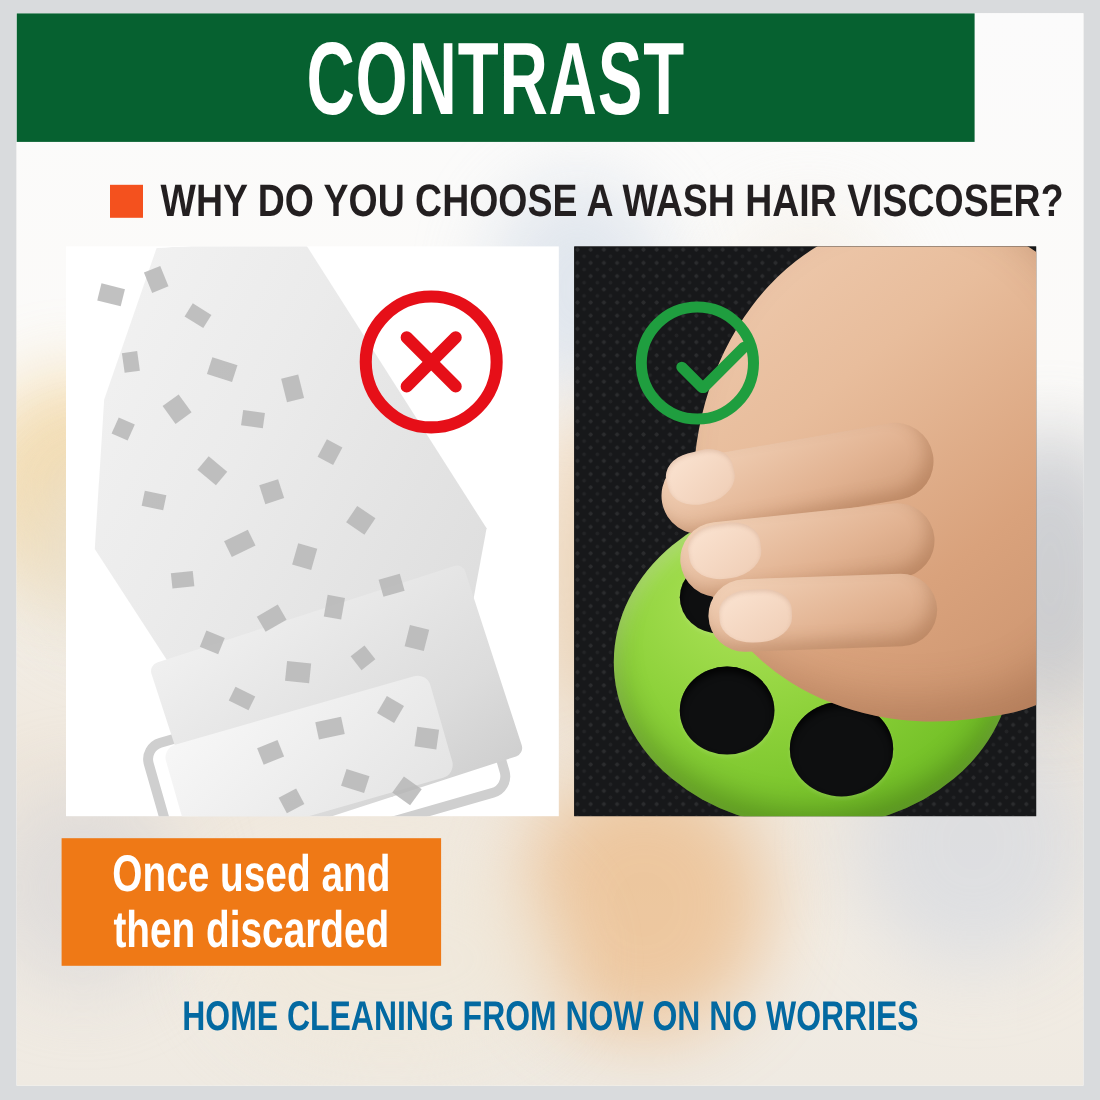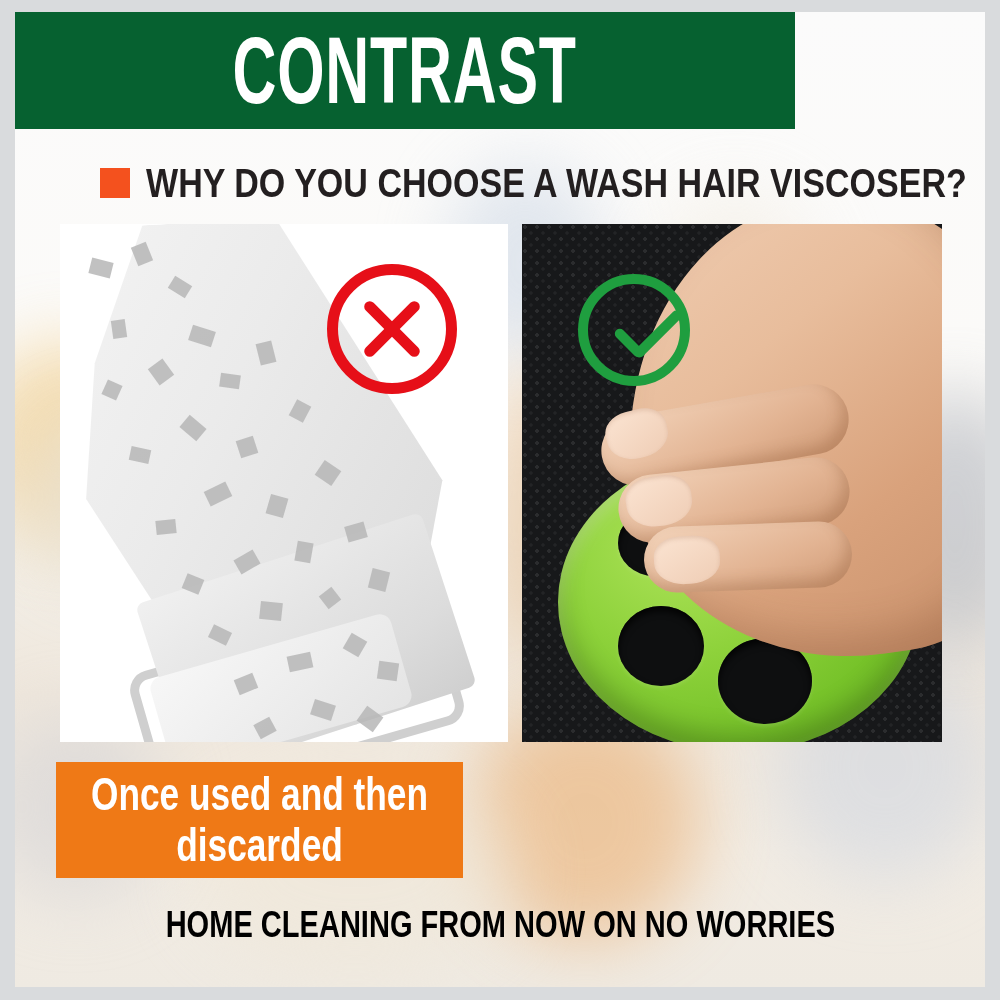--- a/index.html
+++ b/index.html
@@ -11,21 +11,21 @@
   .card{position:absolute;left:15px;top:12px;width:970px;height:975px;overflow:hidden;background:#fdfcfa;}
 
   
   .bg{position:absolute;inset:0;overflow:hidden;}
   .bg .blob{position:absolute;border-radius:50%;filter:blur(34px);}
   .bg-base{position:absolute;inset:0;
     background:
       linear-gradient(180deg,#fbfbfb 0%,#fbfaf8 34%,#f3efe8 55%,#efe7dc 70%,#f2ece3 86%,#efeae2 100%);}
 
   
-  .header{position:absolute;left:0;top:0;width:780px;height:117px;background:#066130;
+  .header{position:absolute;left:0;top:0;width:871px;height:117px;background:#066130;
           display:flex;align-items:center;justify-content:center;}
   .header .title{color:#ffffff;font-family:"Liberation Sans Narrow","Liberation Sans",sans-serif;
           font-weight:700;font-size:78px;line-height:78px;letter-spacing:1px;
           transform:scaleX(0.78) scaleY(1.20);transform-origin:center;white-space:nowrap;}
 
   
   .subtitle-row{position:absolute;left:85px;top:152px;display:flex;align-items:center;gap:16px;}
   .bullet{width:30px;height:30px;background:#f4511e;flex:0 0 auto;}
   .subtitle{color:#231f20;font-family:"Liberation Sans Narrow","Liberation Sans",sans-serif;
           font-weight:700;font-size:37px;line-height:37px;white-space:nowrap;
@@ -87,29 +87,29 @@
   .n1{left:84px;top:186px;width:62px;height:48px;transform:rotate(-14deg);}
   .n2{left:104px;top:252px;width:66px;height:50px;transform:rotate(-8deg);}
   .n3{left:132px;top:312px;width:66px;height:48px;transform:rotate(-3deg);}
   .badge-check{left:563px;top:262px;width:112px;height:112px;border:10px solid #1f9e3f;}
   .badge-check .tickA{position:absolute;left:23px;top:54px;width:36px;height:10px;border-radius:5px;background:#1f9e3f;transform:rotate(45deg);}
   .badge-check .tickB{position:absolute;left:39px;top:45px;width:62px;height:10px;border-radius:5px;background:#1f9e3f;transform:rotate(-45deg);}
 
   
   .cap{position:absolute;top:750px;height:116px;background:#ef7916;
        display:flex;align-items:center;justify-content:center;text-align:center;}
-  .cap-left{left:41px;width:407px;}
+  .cap-left{left:41px;width:345px;}
   .cap-right{left:512px;width:415px;}
   .cap span{color:#ffffff;font-family:"Liberation Sans Narrow","Liberation Sans",sans-serif;
        font-weight:700;font-size:41px;line-height:45px;
        transform:scaleX(0.86) scaleY(1.14);transform-origin:center;display:block;}
 
   
   .tagline{position:absolute;left:0;top:895px;width:970px;text-align:center;
-       color:#000000;font-family:"Liberation Sans Narrow","Liberation Sans",sans-serif;
+       color:#0369a1;font-family:"Liberation Sans Narrow","Liberation Sans",sans-serif;
        font-weight:700;font-size:33px;line-height:33px;}
   .tagline span{display:inline-block;transform:scaleX(0.88) scaleY(1.14);white-space:nowrap;}
 </style>
 </head>
 <body>
 
 <div class="frame">
   <div class="card">
 
     <div class="bg">

